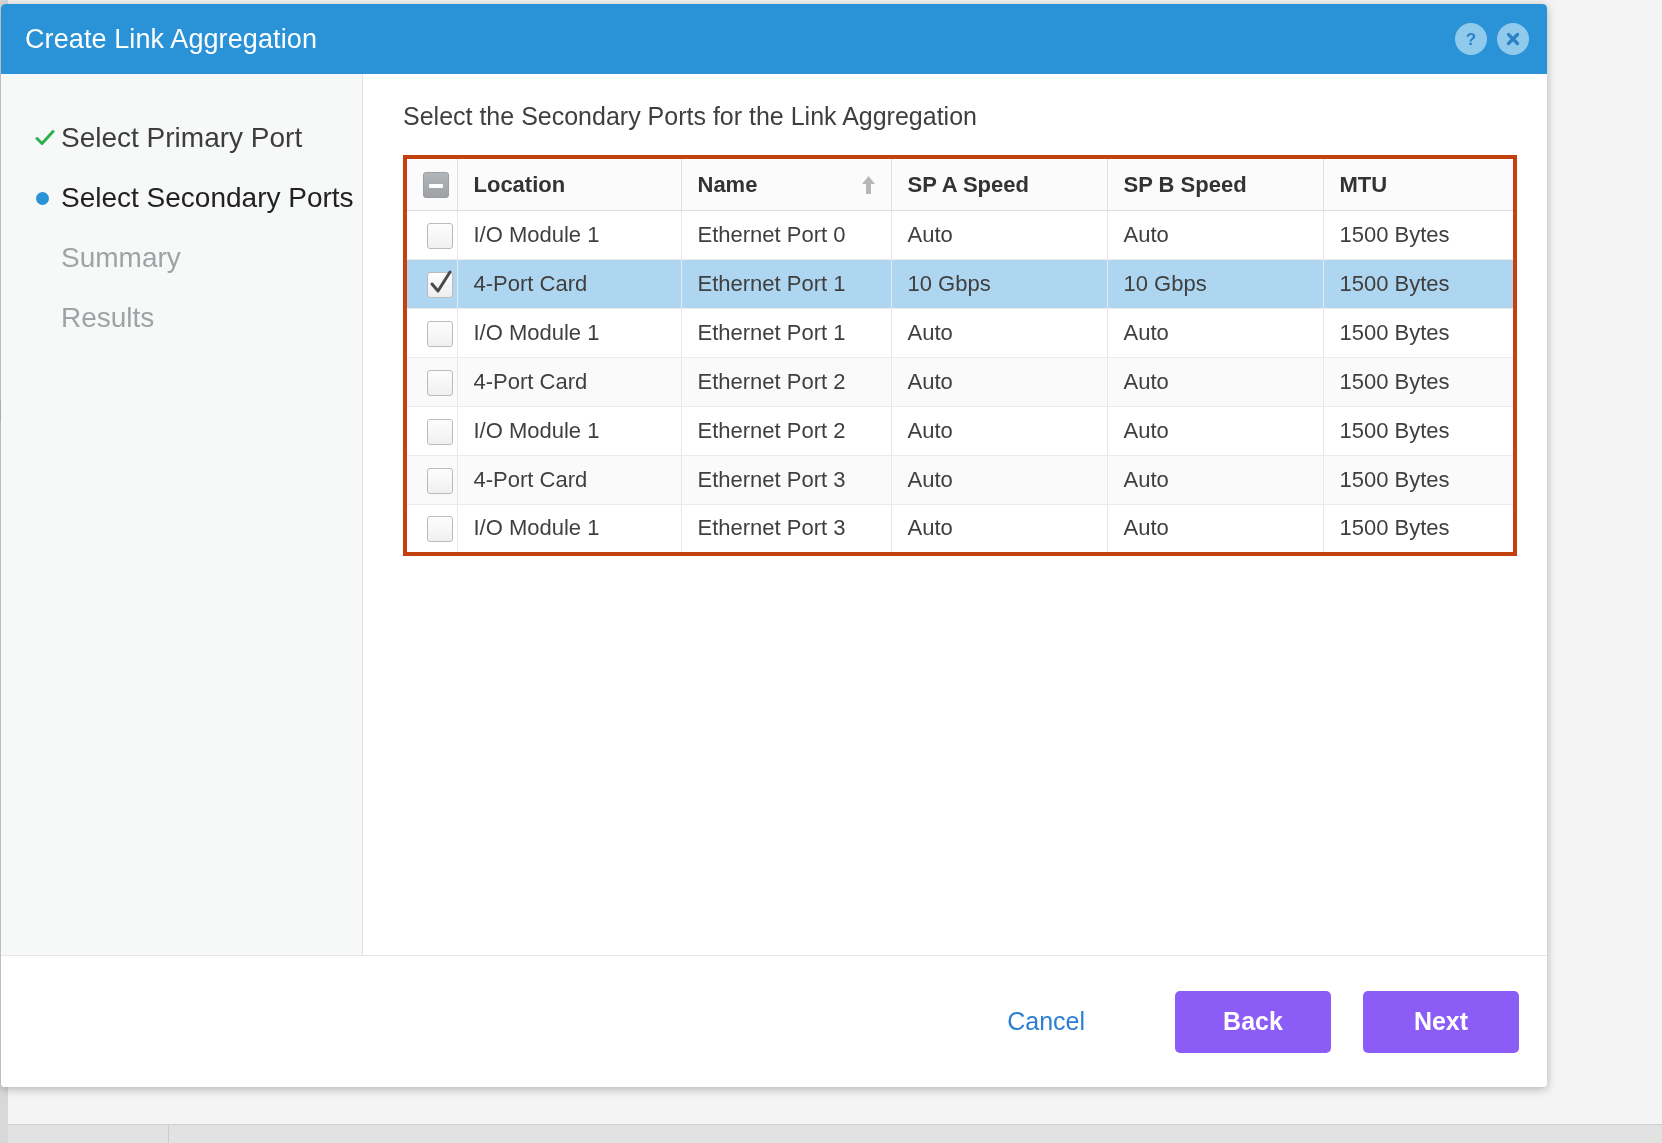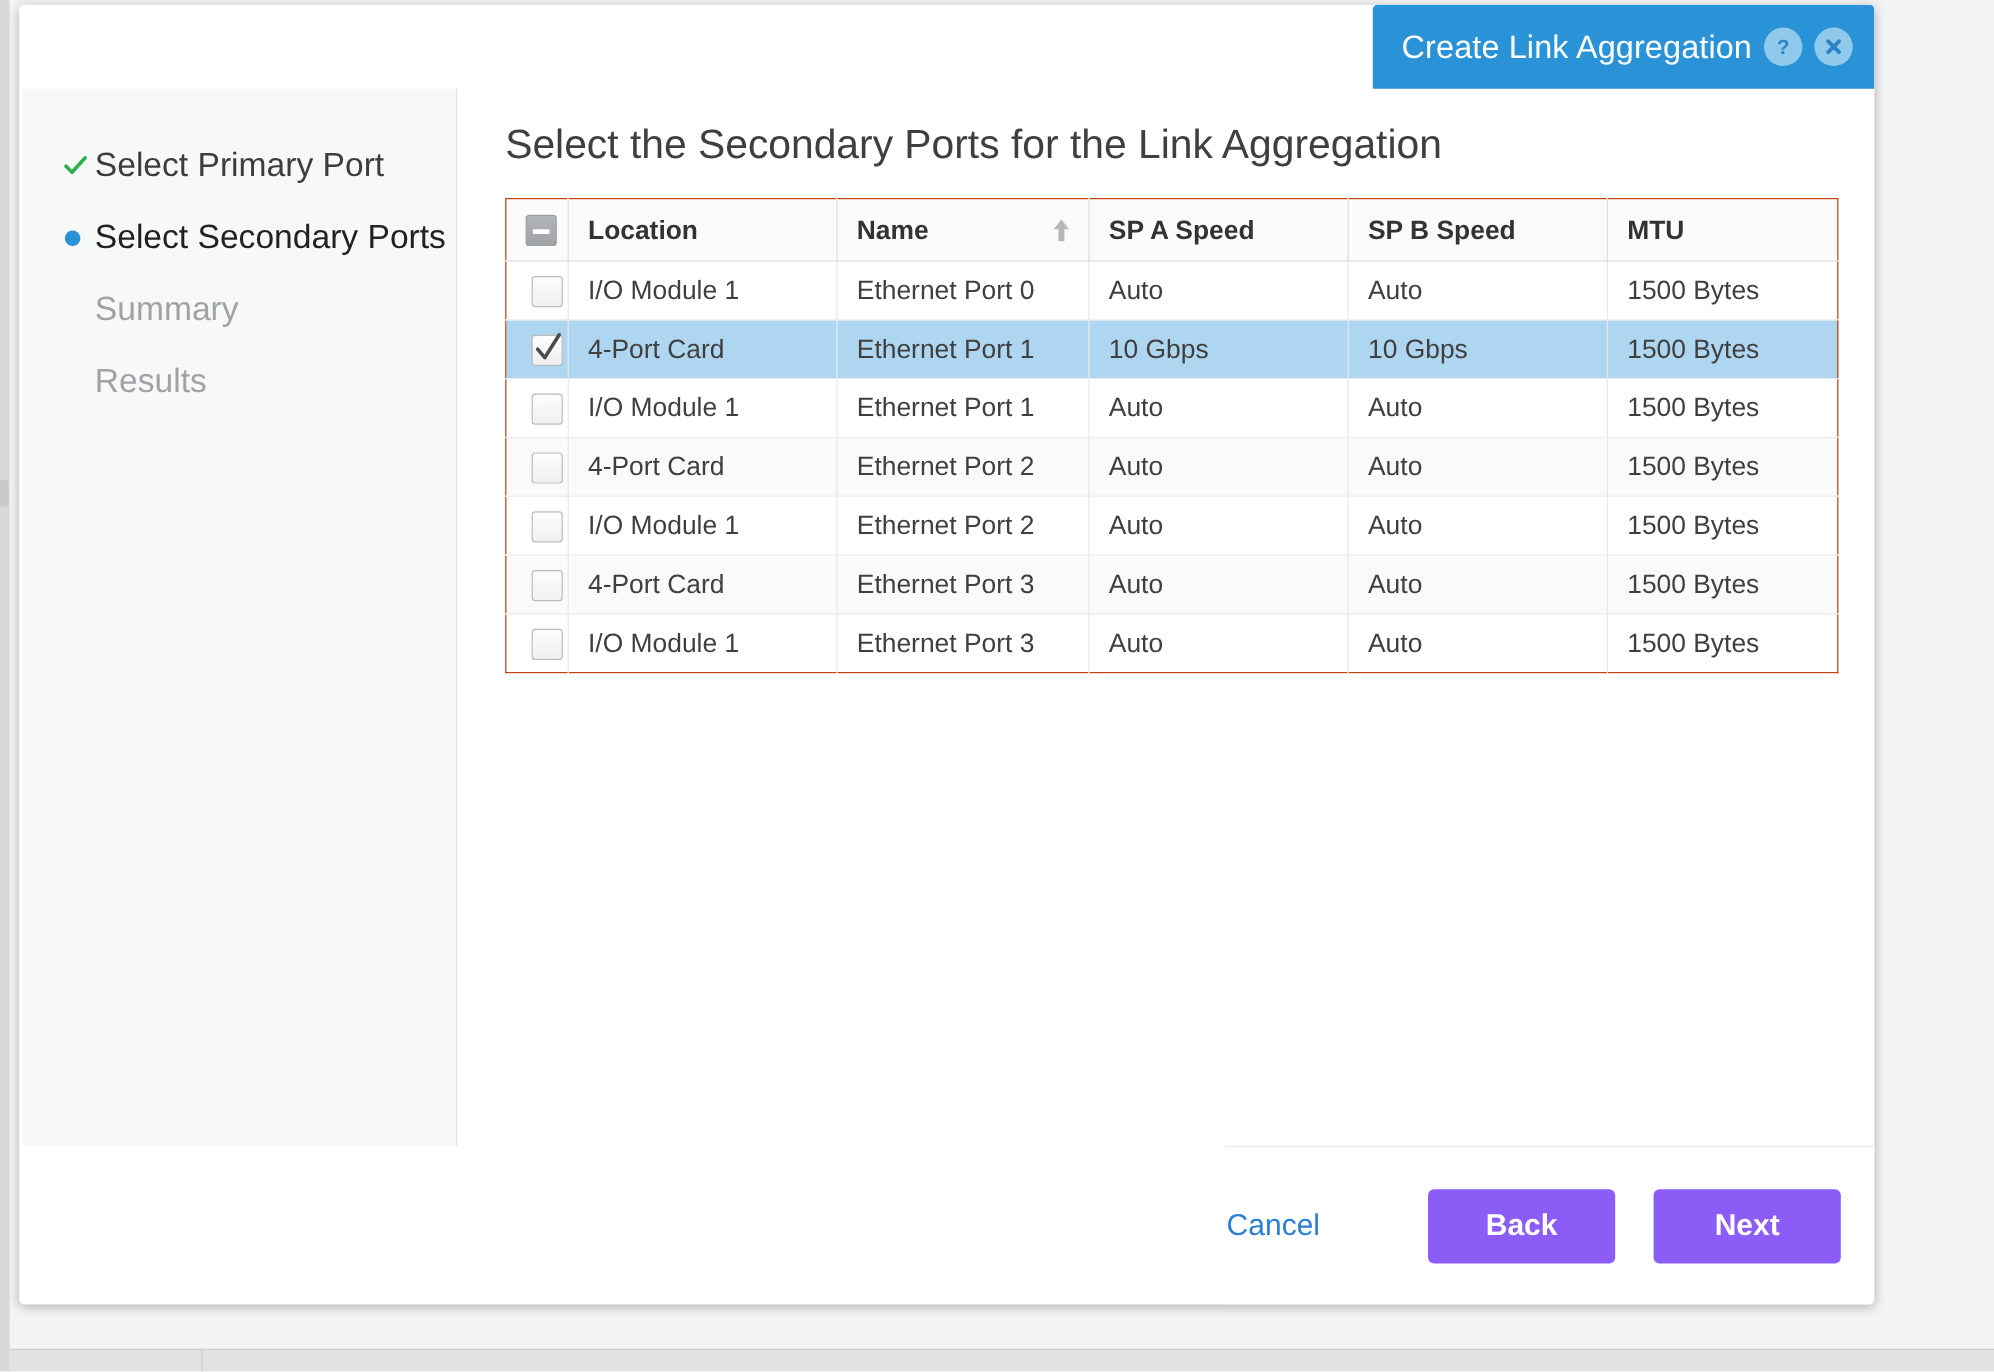--- a/index.html
+++ b/index.html
@@ -52,31 +52,30 @@
     bottom: 0;
     left: 160px;
     width: 1px;
     height: 18px;
     background: #cccccc;
   }
 
   
   #dialog {
     position: absolute;
-    left: 16px;
+    left: 1px;
     top: 4px;
     width: 1546px;
     height: 1083px;
     background: #ffffff;
     border-radius: 4px;
     box-shadow: 0 2px 10px rgba(0,0,0,.28);
     display: flex;
     flex-direction: column;
     overflow: hidden;
-    align-items: flex-end;
   }
 
   
   #title-bar {
     height: 70px;
     min-height: 70px;
     background: #2a92d6;
     border-radius: 4px 4px 0 0;
     display: flex;
     align-items: center;
@@ -152,31 +151,31 @@
   }
 
   
   #content {
     flex: 1;
     padding: 28px 30px 0 40px;
     box-sizing: border-box;
     min-width: 0;
   }
   #content-heading {
-    font-size: 34px;
+    font-size: 25px;
     color: #3f3f3f;
     margin: 0 0 24px 0;
     font-weight: normal;
   }
 
   
   #ports-table {
     width: 1110px;
     border-collapse: collapse;
-    border: 1px solid #c2410c;
+    border: 4px solid #c2410c;
     table-layout: fixed;
     background: #ffffff;
   }
   #ports-table th {
     background: #fbfbfb;
     border-right: 1px solid #dcdedf;
     border-bottom: 1px solid #dcdedf;
     font-size: 22px;
     font-weight: bold;
     color: #333333;

